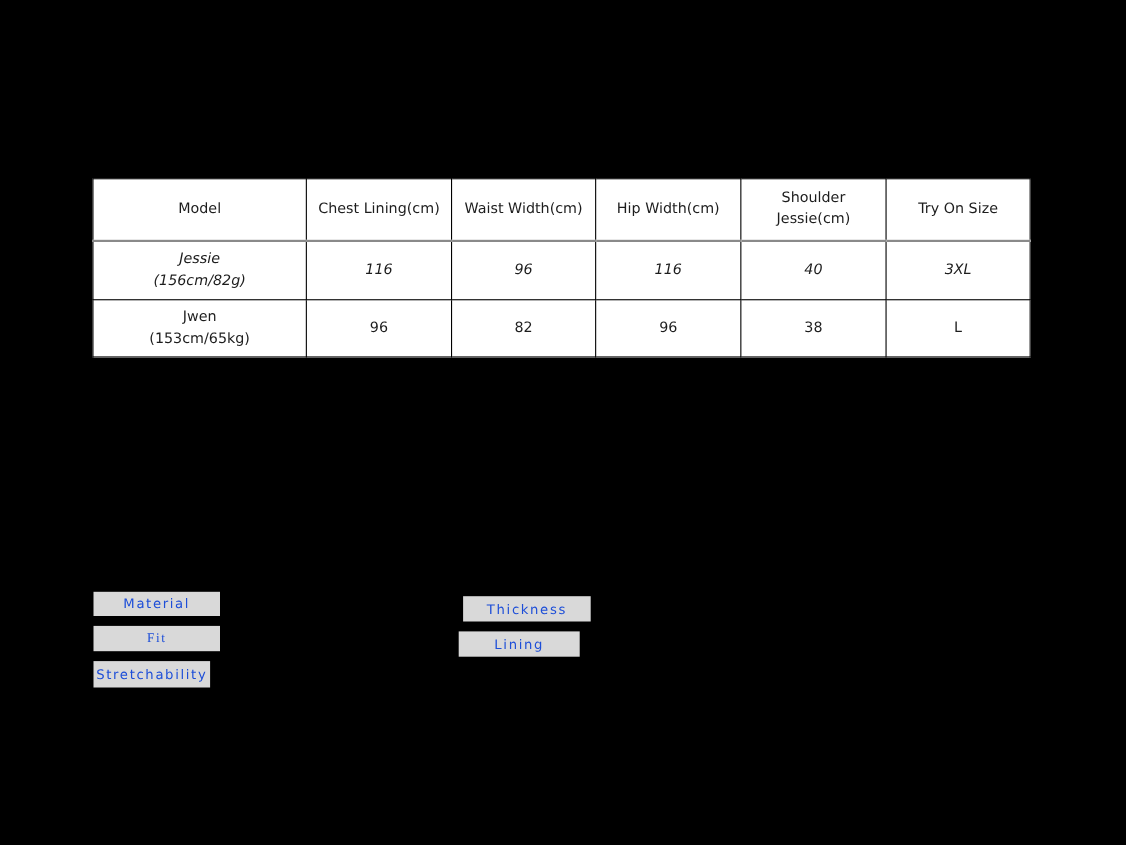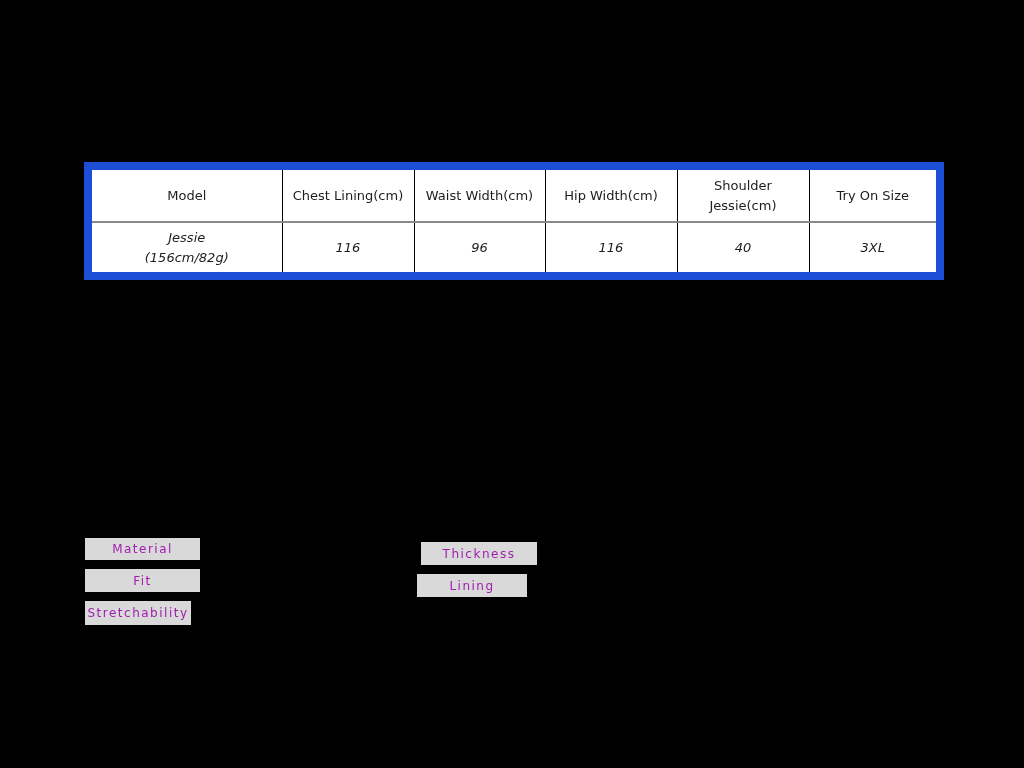--- a/index.html
+++ b/index.html
@@ -16,21 +16,21 @@
   
   .table-wrap {
     position: absolute;
     left: 84px;
     top: 162px;
   }
   table.size-chart {
     border-collapse: collapse;
     table-layout: fixed;
     background: #ffffff;
-    border: 8px solid #1d4ed8; 
+    border: 1px solid #1d4ed8; 
   }
   table.size-chart th,
   table.size-chart td {
     border: 1.5px solid #000000;
     text-align: center;
     vertical-align: middle;
     color: #1d1d1d;
     font-size: 13px;
     font-weight: 400;
     padding: 2px 6px;
@@ -43,30 +43,30 @@
   }
   table.size-chart tbody tr.r0 { height: 55px; }
   table.size-chart tbody tr.r1 { height: 54px; font-style: italic; }
   table.size-chart tbody tr.r2 { height: 52px; }
   .cell-line { display: block; }
 
   
   .chip {
     position: absolute;
     background: #d9d9d9;
-    color: #a21caf;
+    color: #1d4ed8;
     font-size: 12px;
     letter-spacing: 1.5px;
     display: flex;
     align-items: center;
     justify-content: center;
     white-space: nowrap;
   }
   .chip-material       { left: 85px;  top: 538px; width: 115px; height: 22px; }
-  .chip-fit            { left: 85px;  top: 569px; width: 115px; height: 23px; }
+  .chip-fit            { left: 85px;  top: 569px; width: 115px; height: 23px; font-family: Liberation Serif, serif; }
   .chip-stretchability { left: 85px;  top: 601px; width: 106px; height: 24px; }
   .chip-thickness      { left: 421px; top: 542px; width: 116px; height: 23px; }
   .chip-lining         { left: 417px; top: 574px; width: 110px; height: 23px; }
 </style>
 </head>
 <body>
 
 <div class="table-wrap">
   <table class="size-chart">
     <colgroup>
@@ -92,20 +92,31 @@
         <td>
           <span class="cell-line">Jessie</span>
           <span class="cell-line">(156cm/82g)</span>
         </td>
         <td>116</td>
         <td>96</td>
         <td>116</td>
         <td>40</td>
         <td>3XL</td>
       </tr>
+      <tr class="r2">
+        <td>
+          <span class="cell-line">Jwen</span>
+          <span class="cell-line">(153cm/65kg)</span>
+        </td>
+        <td>96</td>
+        <td>82</td>
+        <td>96</td>
+        <td>38</td>
+        <td>L</td>
+      </tr>
     </tbody>
   </table>
 </div>
 
 <div class="chip chip-material">Material</div>
 <div class="chip chip-fit">Fit</div>
 <div class="chip chip-stretchability">Stretchability</div>
 <div class="chip chip-thickness">Thickness</div>
 <div class="chip chip-lining">Lining</div>
 

